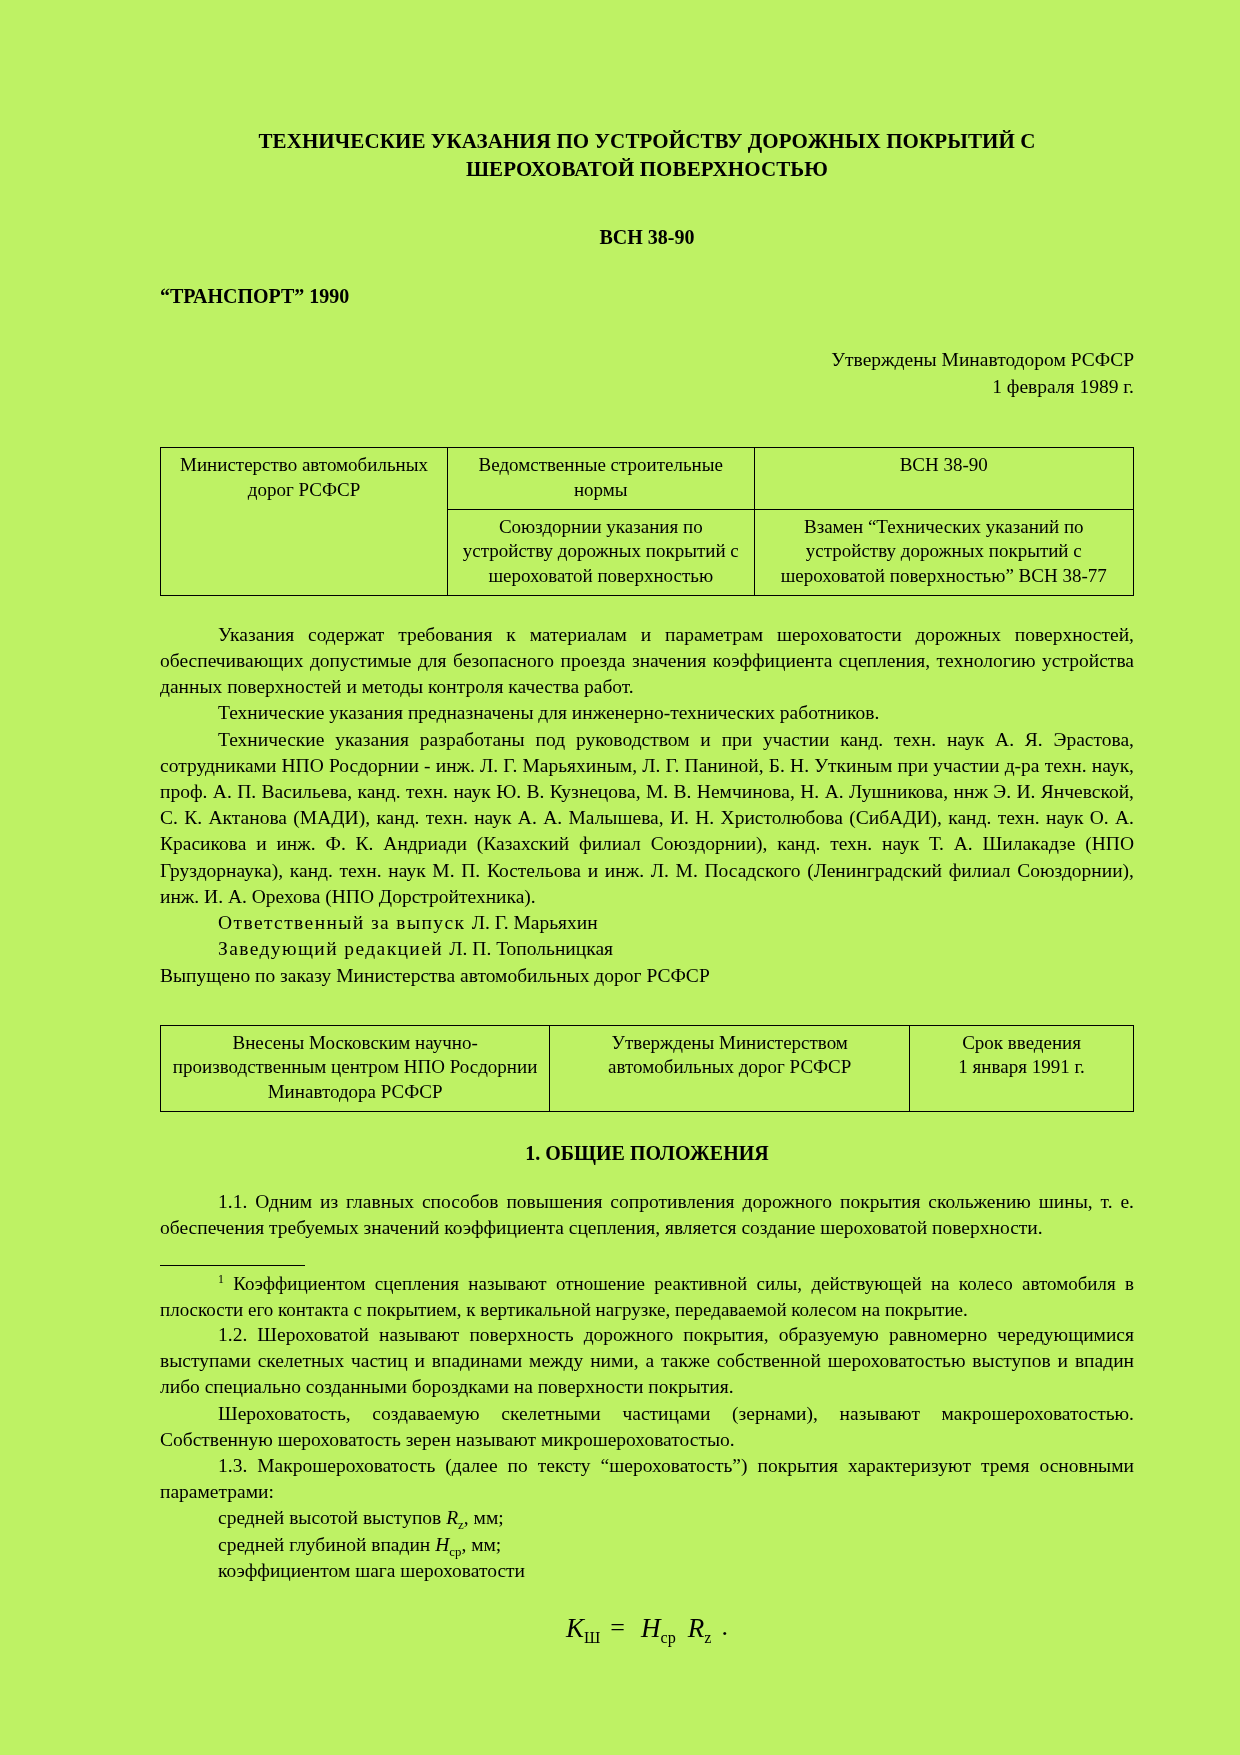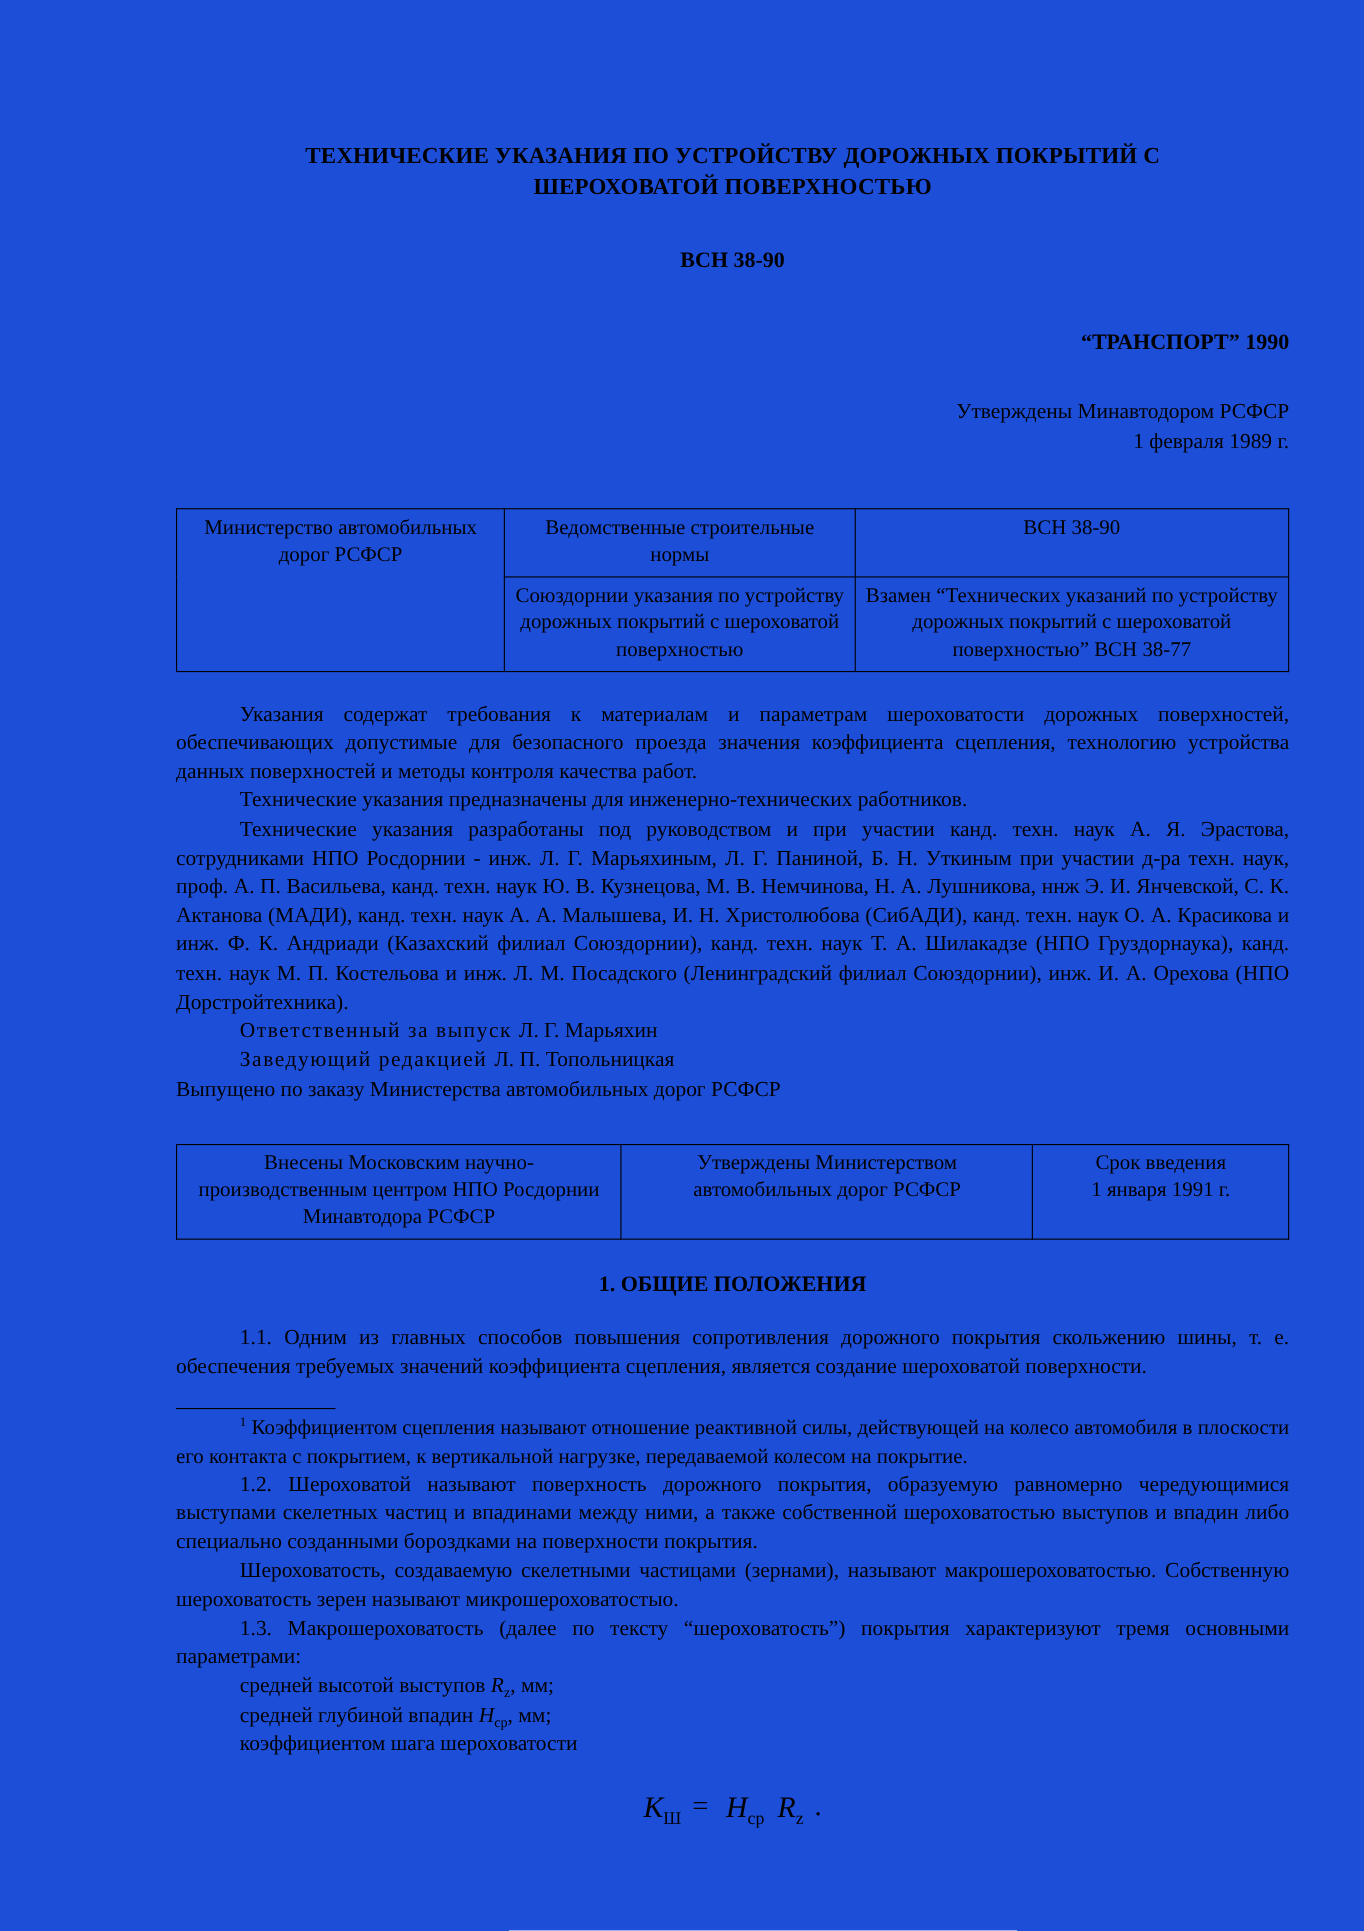--- a/index.html
+++ b/index.html
@@ -6,23 +6,23 @@
   html, body {
     margin: 0;
     padding: 0;
     background: #ffffff;
   }
   .page {
     position: relative;
     width: 1240px;
     min-height: 1755px;
     margin: 0 auto;
-    background: #1d4ed8;
+    background: #bef264;
     box-sizing: border-box;
-    padding: 128px 68px 40px 160px;
+    padding: 128px 106px 40px 160px;
     font-family: "Liberation Serif", "DejaVu Serif", serif;
     color: #000000;
     font-size: 19.5px;
     line-height: 1.34;
   }
 
   
   .doc-title {
     text-align: center;
     font-weight: bold;
@@ -31,24 +31,24 @@
     letter-spacing: 0.1px;
     margin: 0 22px;
   }
   .doc-code {
     text-align: center;
     font-weight: bold;
     font-size: 20px;
     margin-top: 40px;
   }
   .doc-publisher {
-    text-align: right;
+    text-align: left;
     font-weight: bold;
     font-size: 20px;
-    margin-top: 47px;
+    margin-top: 32px;
   }
   .approval {
     text-align: right;
     margin-top: 38px;
     line-height: 1.38;
   }
   .approval div { white-space: nowrap; }
 
   
   table.doc-table {
@@ -129,20 +129,21 @@
     line-height: 1.345;
     margin: 0;
   }
   i.var { font-style: italic; }
   sub.vs { font-size: 0.66em; vertical-align: sub; line-height: 0; }
 
   
   .formula {
     display: flex;
     justify-content: center;
+    align-items: center;
     margin-top: 26px;
     font-family: "Liberation Serif", "DejaVu Serif", serif;
   }
   .formula .lhs {
     font-style: italic;
     font-size: 27px;
   }
   .formula .lhs sub {
     font-style: normal;
     font-size: 0.6em;

